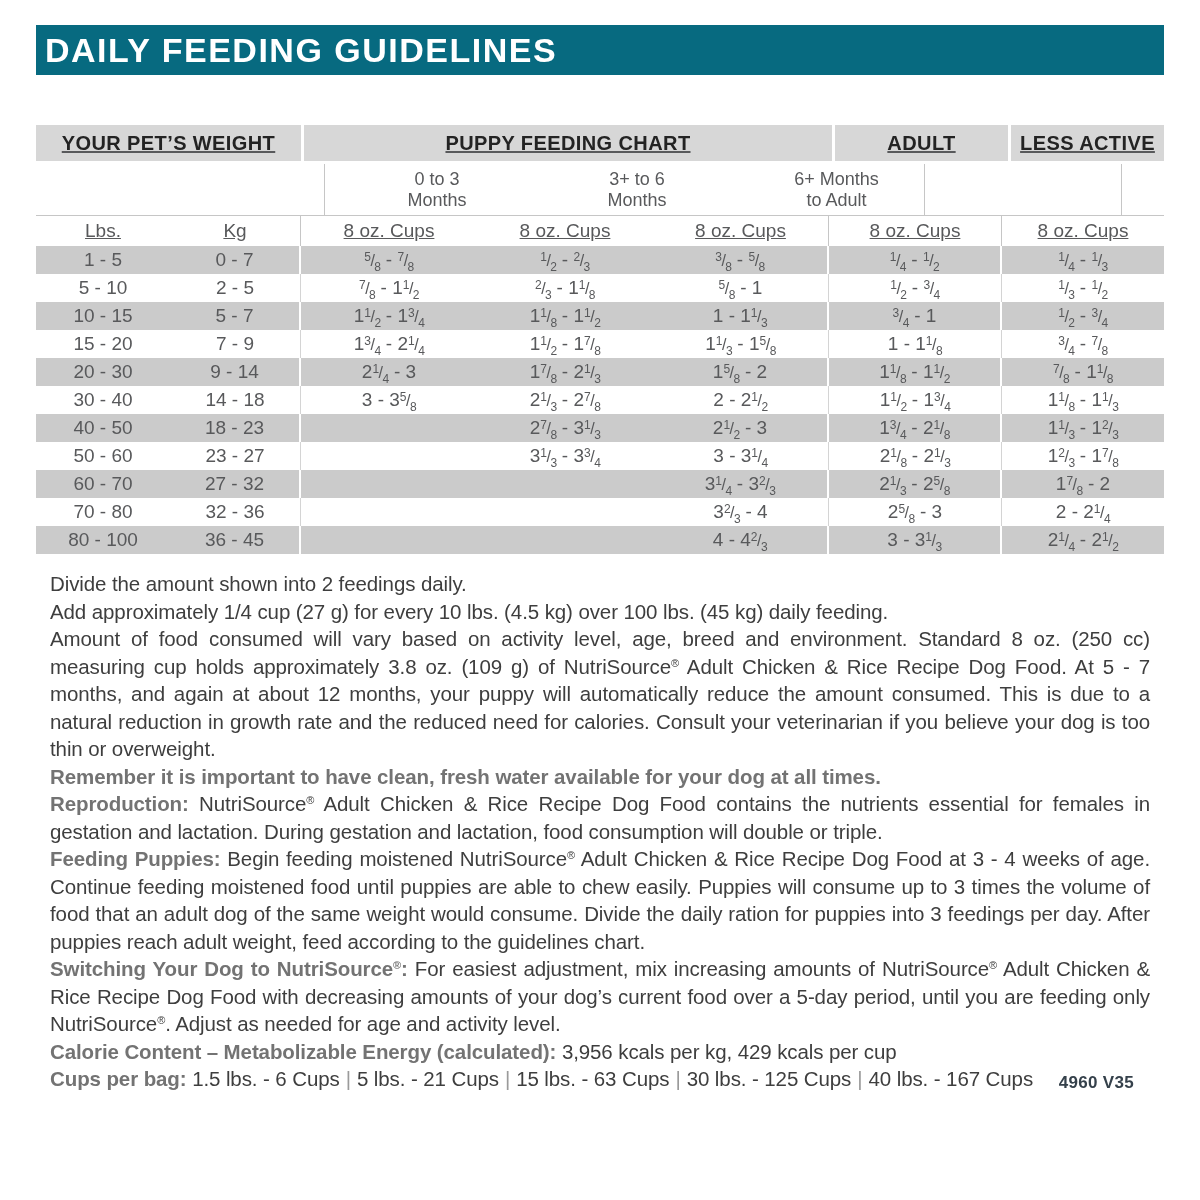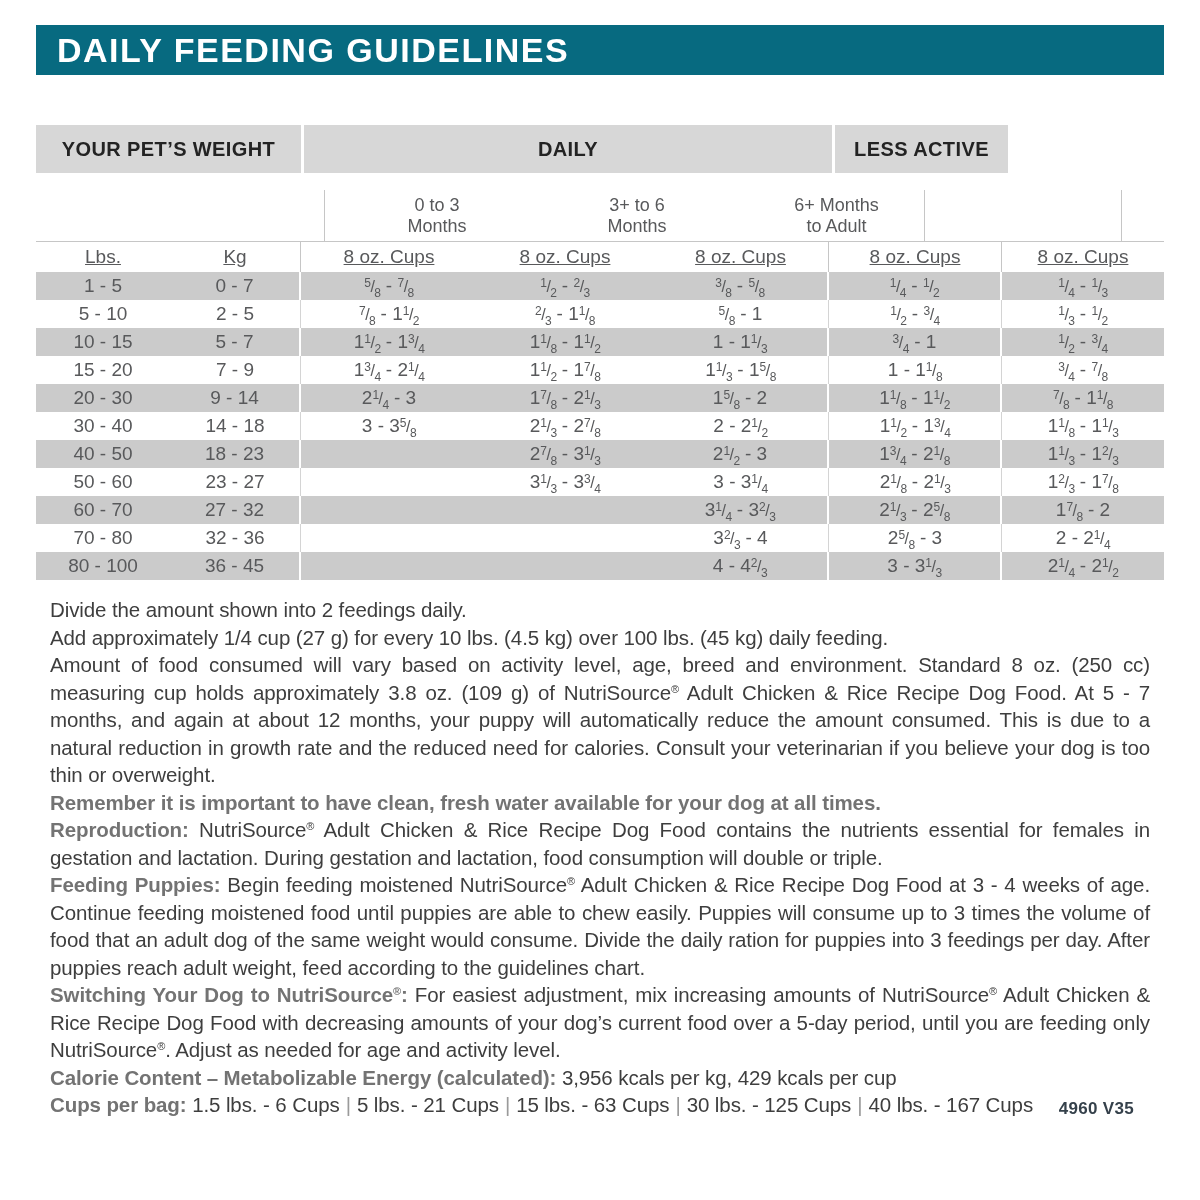--- a/index.html
+++ b/index.html
@@ -9,36 +9,36 @@
   }
   *{box-sizing:border-box;}
   html,body{margin:0;padding:0;}
   body{
     width:1200px;height:1200px;overflow:hidden;background:#ffffff;
     font-family:"Liberation Sans",sans-serif;color:var(--body-text);
   }
   
   .titlebar{
     margin:25px 36px 0 36px;width:1128px;height:50px;background:var(--teal);
-    display:flex;align-items:center;padding-left:21px;
+    display:flex;align-items:center;padding-left:9px;
   }
   .titlebar .title{
     color:#ffffff;font-size:34px;font-weight:bold;letter-spacing:1.5px;
   }
   
   .feedtable{margin:50px 36px 0 36px;width:1128px;color:var(--table-text);}
-  .ghead{display:grid;grid-template-columns:265px 531px 176px 156px;height:48px;}
+  .ghead{display:grid;grid-template-columns:265px 531px 176px 156px;height:36px;text-decoration:underline;}
   .ghead > div{
     background:var(--band-gray);display:flex;align-items:center;justify-content:center;
     color:var(--heading-text);font-weight:bold;font-size:20px;letter-spacing:0.4px;
   }
   .ghead > div + div{border-left:3px solid #fff;}
   .grid7{display:grid;grid-template-columns:134px 131px 176px 176px 176px 173px 162px;}
   .grid7 .cell{text-align:center;}
-  .months{height:52px;border-bottom:1px solid var(--line-gray);margin-top:17px;gap:24px;}
+  .months{height:52px;border-bottom:1px solid var(--line-gray);margin-top:3px;gap:24px;}
   .months .cell{
     display:flex;flex-direction:column;align-items:center;justify-content:center;
     font-size:18px;line-height:21px;
   }
   .months .cell.bb,.units .cell.bb{border-right:1px solid var(--line-gray);align-items:center;}
   .units{height:30px;}
   .units .cell{font-size:19px;line-height:30px;text-decoration:underline;}
   .trow{height:28px;}
   .trow .cell{font-size:19px;line-height:28px;}
   .trow.striped{background:var(--stripe-gray);}
@@ -67,21 +67,22 @@
 <body>
 
 <div class="titlebar">
   <span class="title">DAILY FEEDING GUIDELINES</span>
 </div>
 
 <div class="feedtable">
 
   <div class="ghead">
     <div>YOUR PET’S WEIGHT</div>
-    <div>DAILY</div>
+    <div>PUPPY FEEDING CHART</div>
+    <div>ADULT</div>
     <div>LESS ACTIVE</div>
   </div>
 
   <div class="grid7 months">
     <div class="cell"></div>
     <div class="cell bb"></div>
     <div class="cell">
       <span>0 to 3</span>
       <span>Months</span>
     </div>

